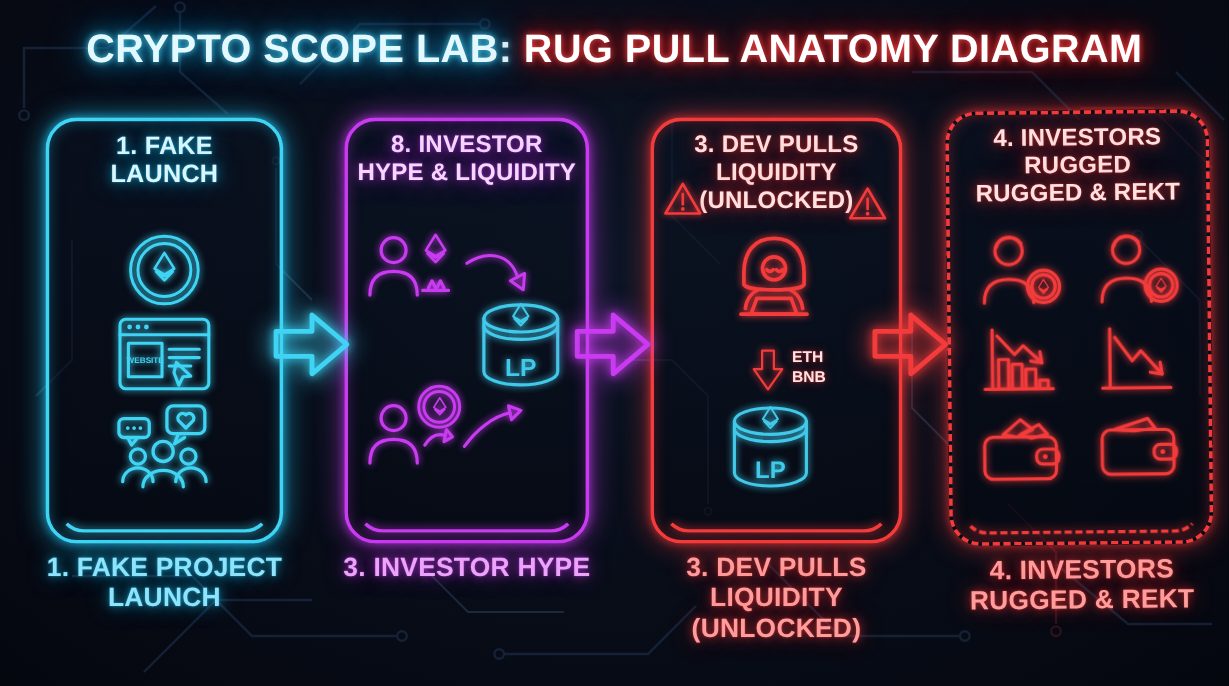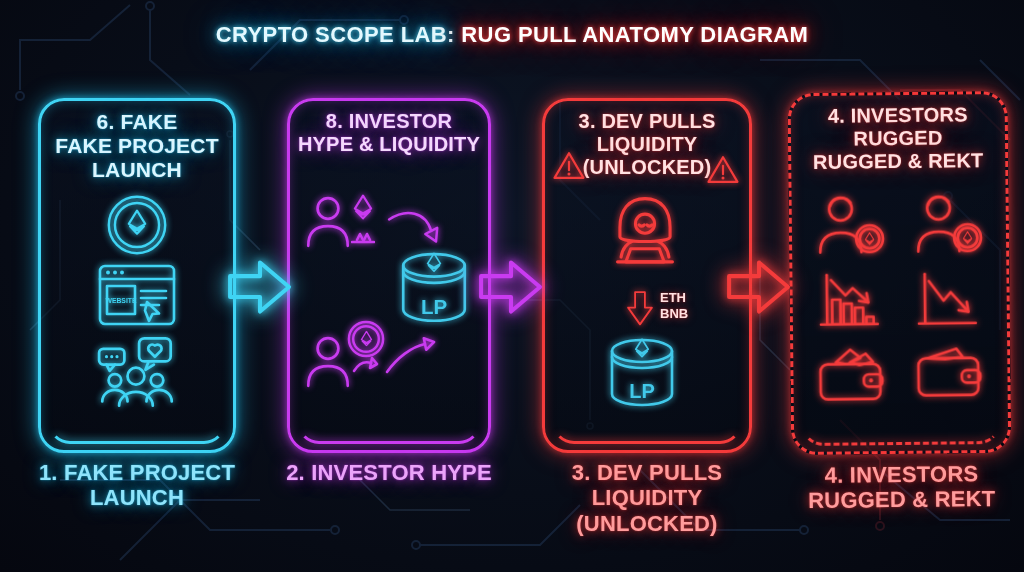--- a/index.html
+++ b/index.html
@@ -5,21 +5,21 @@
   html,body{margin:0;padding:0;background:#04060c;}
   .root{
     position:relative;width:1024px;height:572px;overflow:hidden;
     font-family:"Liberation Sans",sans-serif;
     background:radial-gradient(ellipse at 50% 38%, #0d1626 0%, #080d18 55%, #05070f 100%);
   }
   .circuit{position:absolute;inset:0;}
   
   .title{
     position:absolute;top:22px;left:0;width:100%;text-align:center;
-    font-size:22px;font-weight:700;letter-spacing:.4px;white-space:nowrap;
+    font-size:33px;font-weight:700;letter-spacing:.4px;white-space:nowrap;
   }
   .title .t1{color:#e3f9ff;text-shadow:0 0 5px #49c9e8,0 0 16px #1899c9,0 0 32px #0c7fb0;}
   .title .t2{color:#ffffff;text-shadow:0 0 5px #ff4747,0 0 16px #d01a1a,0 0 34px #8f0505;}
   
   .stage{position:absolute;}
   .s1{--accent:#3fd4f4;--glow:rgba(32,197,242,.62);--head:#dbf6ff;--cap:#8fe4fb;}
   .s2{--accent:#c93bf0;--glow:rgba(201,59,240,.58);--head:#f4d9fd;--cap:#eba4f9;}
   .s3,.s4{--accent:#f43b3b;--glow:rgba(244,57,57,.58);--head:#ffe2e2;--cap:#ff9c9c;}
   .panel{
     position:absolute;left:0;top:0;right:0;
@@ -124,22 +124,21 @@
     </g>
   </svg>
 
   <div class="title">
     <span class="t1">CRYPTO SCOPE LAB:</span><span class="t2"> RUG PULL ANATOMY DIAGRAM</span>
   </div>
 
   <section class="stage s1" style="left:38px;top:98px;width:198px;height:470px">
     <div class="panel"></div>
     <div class="heading">
-      <div>6. FAKE</div>
-      <div>FAKE PROJECT</div>
+      <div>1. FAKE</div>
       <div>LAUNCH</div>
     </div>
     <div class="col" style="top:96px;gap:8px">
       <span class="icon">
         <svg width="62" height="62" viewBox="0 0 66 66">
           <circle cx="33" cy="33" r="30"></circle>
             <circle cx="33" cy="33" r="23.5"></circle>
           <use href="#eth-sym" x="19" y="16" width="28" height="28"></use>
         </svg>
       </span>
@@ -241,21 +240,21 @@
         <path d="M19 12 L26 8 L21 2 Z"></path>
       </svg>
     </span>
     <span class="icon abs" style="left:96px;top:234px">
       <svg width="56" height="44" viewBox="0 0 56 44">
         <path d="M4 40 C14 26 28 15 42 12"></path>
         <path d="M43.2 17.7 L51 10 L40.8 6.3 Z"></path>
       </svg>
     </span>
     <div class="caption">
-      <div>2. INVESTOR HYPE</div>
+      <div>3. INVESTOR HYPE</div>
     </div>
   </section>
 
   <section class="stage s3" style="left:542px;top:98px;width:210px;height:470px">
     <div class="panel"></div>
     <div class="heading">
       <div>3. DEV PULLS</div>
       <div>LIQUIDITY</div>
       <div>(UNLOCKED)</div>
     </div>

